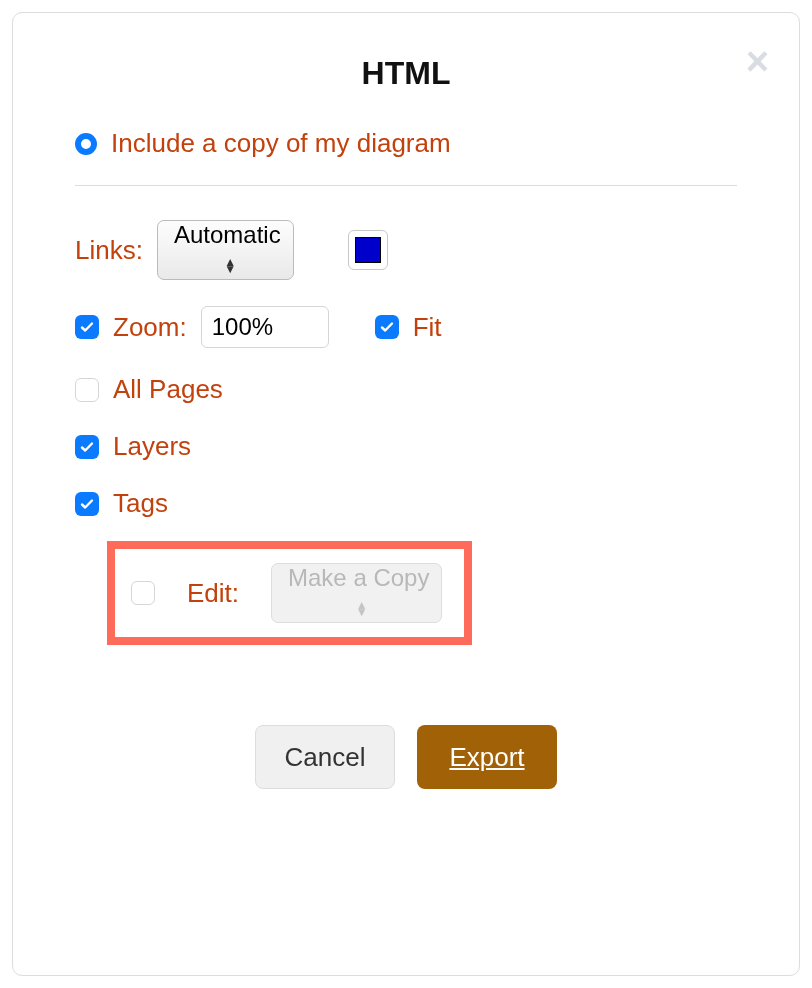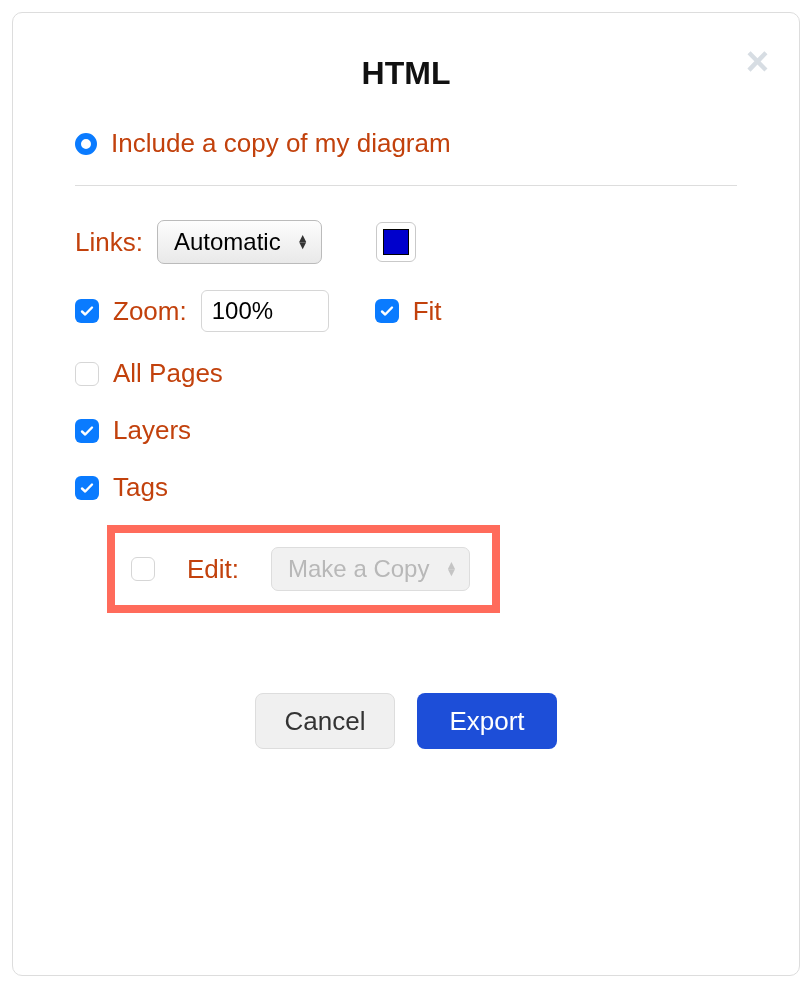--- a/index.html
+++ b/index.html
@@ -71,27 +71,28 @@
       display: flex;
       align-items: center;
       gap: 14px;
       margin-bottom: 26px;
       flex-wrap: wrap;
     }
     .select {
       display: inline-flex;
       align-items: center;
       gap: 10px;
-      height: 44px;
+      height: 60px;
       padding: 0 12px 0 16px;
       border: 1px solid #bbb;
       border-radius: 7px;
       background: linear-gradient(#fdfdfd, #e9e9e9);
       font-size: 24px;
       cursor: pointer;
+      flex-direction: column;
     }
     .select.disabled {
       background: #f1f1f1;
       color: #b8b8b8;
       border-color: #ddd;
       cursor: default;
     }
     .arrows {
       display: inline-flex;
       flex-direction: column;
@@ -149,38 +150,39 @@
       margin-top: -4px;
     }
     .buttons {
       display: flex;
       justify-content: center;
       gap: 22px;
       margin-top: 80px;
     }
     .btn {
       min-width: 140px;
-      height: 56px;
+      height: 64px;
       border-radius: 8px;
       font-size: 26px;
       font-weight: 500;
       display: inline-flex;
       align-items: center;
       justify-content: center;
       cursor: pointer;
       border: none;
     }
     .btn.secondary {
       background: #f0f0f0;
       border: 1px solid #ddd;
       color: #333;
     }
     .btn.primary {
-      background: #1d4ed8;
+      background: #a16207;
       color: #fff;
+      text-decoration: underline;
     }
     .spacer-lg { width: 26px; }
   </style>
 </head>
 <body>
 
 <div class="dialog">
   <span class="close-icon">×</span>
   <h1 class="title">HTML</h1>
 

